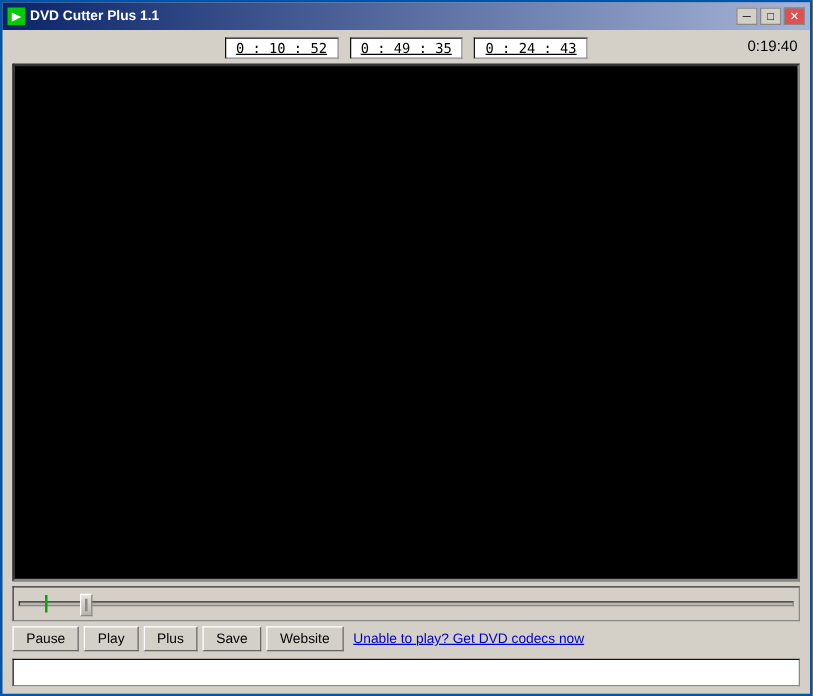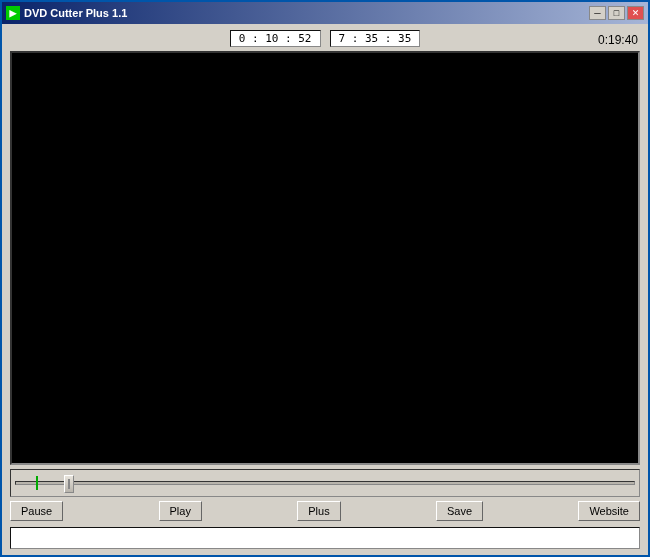--- a/index.html
+++ b/index.html
@@ -98,24 +98,25 @@
       border-bottom-color: #666;
       border-right-color: #666;
       padding: 3px 10px;
       font-size: 11px;
       cursor: pointer;
       font-family: 'Tahoma', 'Arial', sans-serif;
     }
 
     .time-row {
       display: flex;
-      align-items: flex-end;
+      align-items: flex-start;
       justify-content: center;
       gap: 9px;
       position: relative;
+      text-decoration: underline;
     }
 
     .time-display {
       background: white;
       border: 1px inset #888;
       border-top-color: #666;
       border-left-color: #666;
       padding: 1px 8px;
       font-family: monospace;
       font-size: 11px;
@@ -193,21 +194,20 @@
       content: '';
       width: 2px;
       height: 10px;
       background: #888;
     }
 
     .bottom-controls {
       display: flex;
       align-items: center;
       gap: 4px;
-      justify-content: space-between;
     }
 
     .link-text {
       color: #0000cc;
       text-decoration: underline;
       cursor: pointer;
       font-size: 11px;
       margin-left: 4px;
     }
 
@@ -237,38 +237,40 @@
       <div class="title-btn">□</div>
       <div class="title-btn close">✕</div>
     </div>
   </div>
 
   <div class="window-body">
 
 
     <div class="time-row">
       <div class="time-display">0 : 10 : 52</div>
-      <div class="time-display">7 : 35 : 35</div>
+      <div class="time-display">0 : 49 : 35</div>
+      <div class="time-display">0 : 24 : 43</div>
       <span class="total-time">0:19:40</span>
     </div>
 
     <div class="video-area"></div>
 
     <div class="seek-bar-container">
       <div class="seek-track">
         <div class="mark-start-indicator"></div>
         <div class="mark-end-indicator"></div>
         <div class="seek-thumb"></div>
       </div>
     </div>
 
     <div class="bottom-controls">
       <button class="btn">Pause</button>
       <button class="btn">Play</button>
       <button class="btn">Plus</button>
       <button class="btn">Save</button>
       <button class="btn">Website</button>
+      <span class="link-text">Unable to play? Get DVD codecs now</span>
     </div>
 
     <div class="status-bar"></div>
 
   </div>
 </div>
 
 </body></html>

